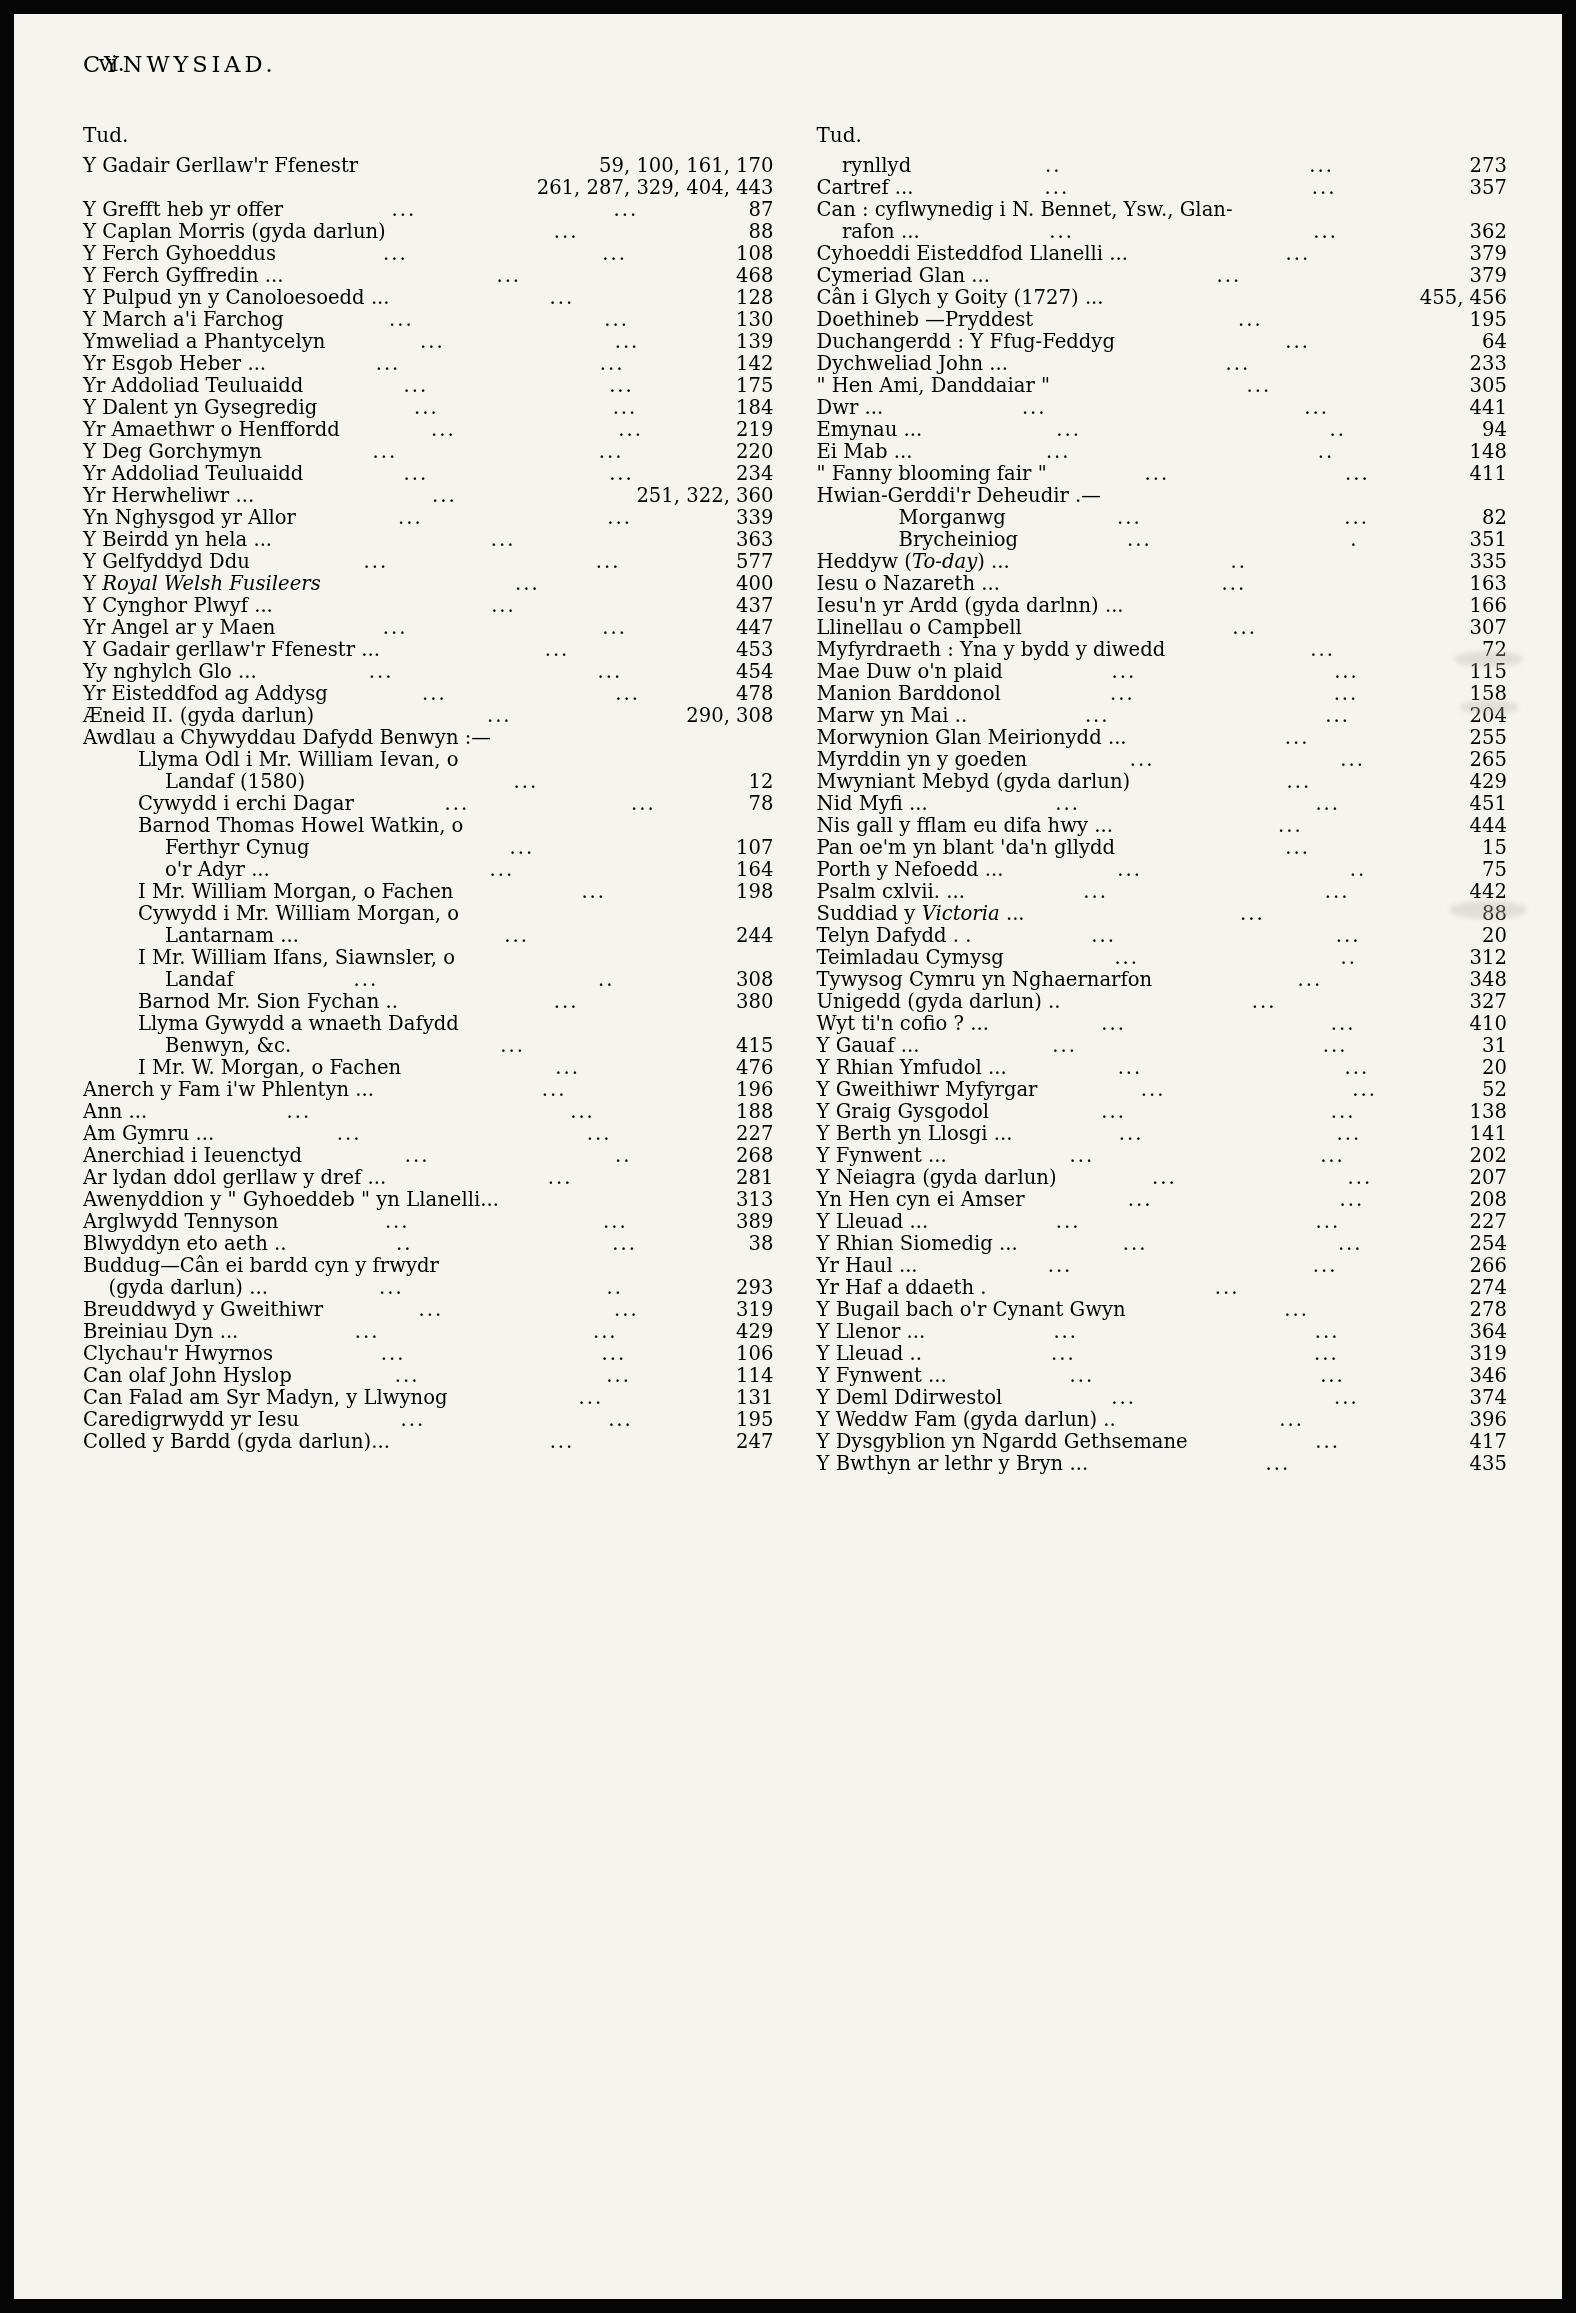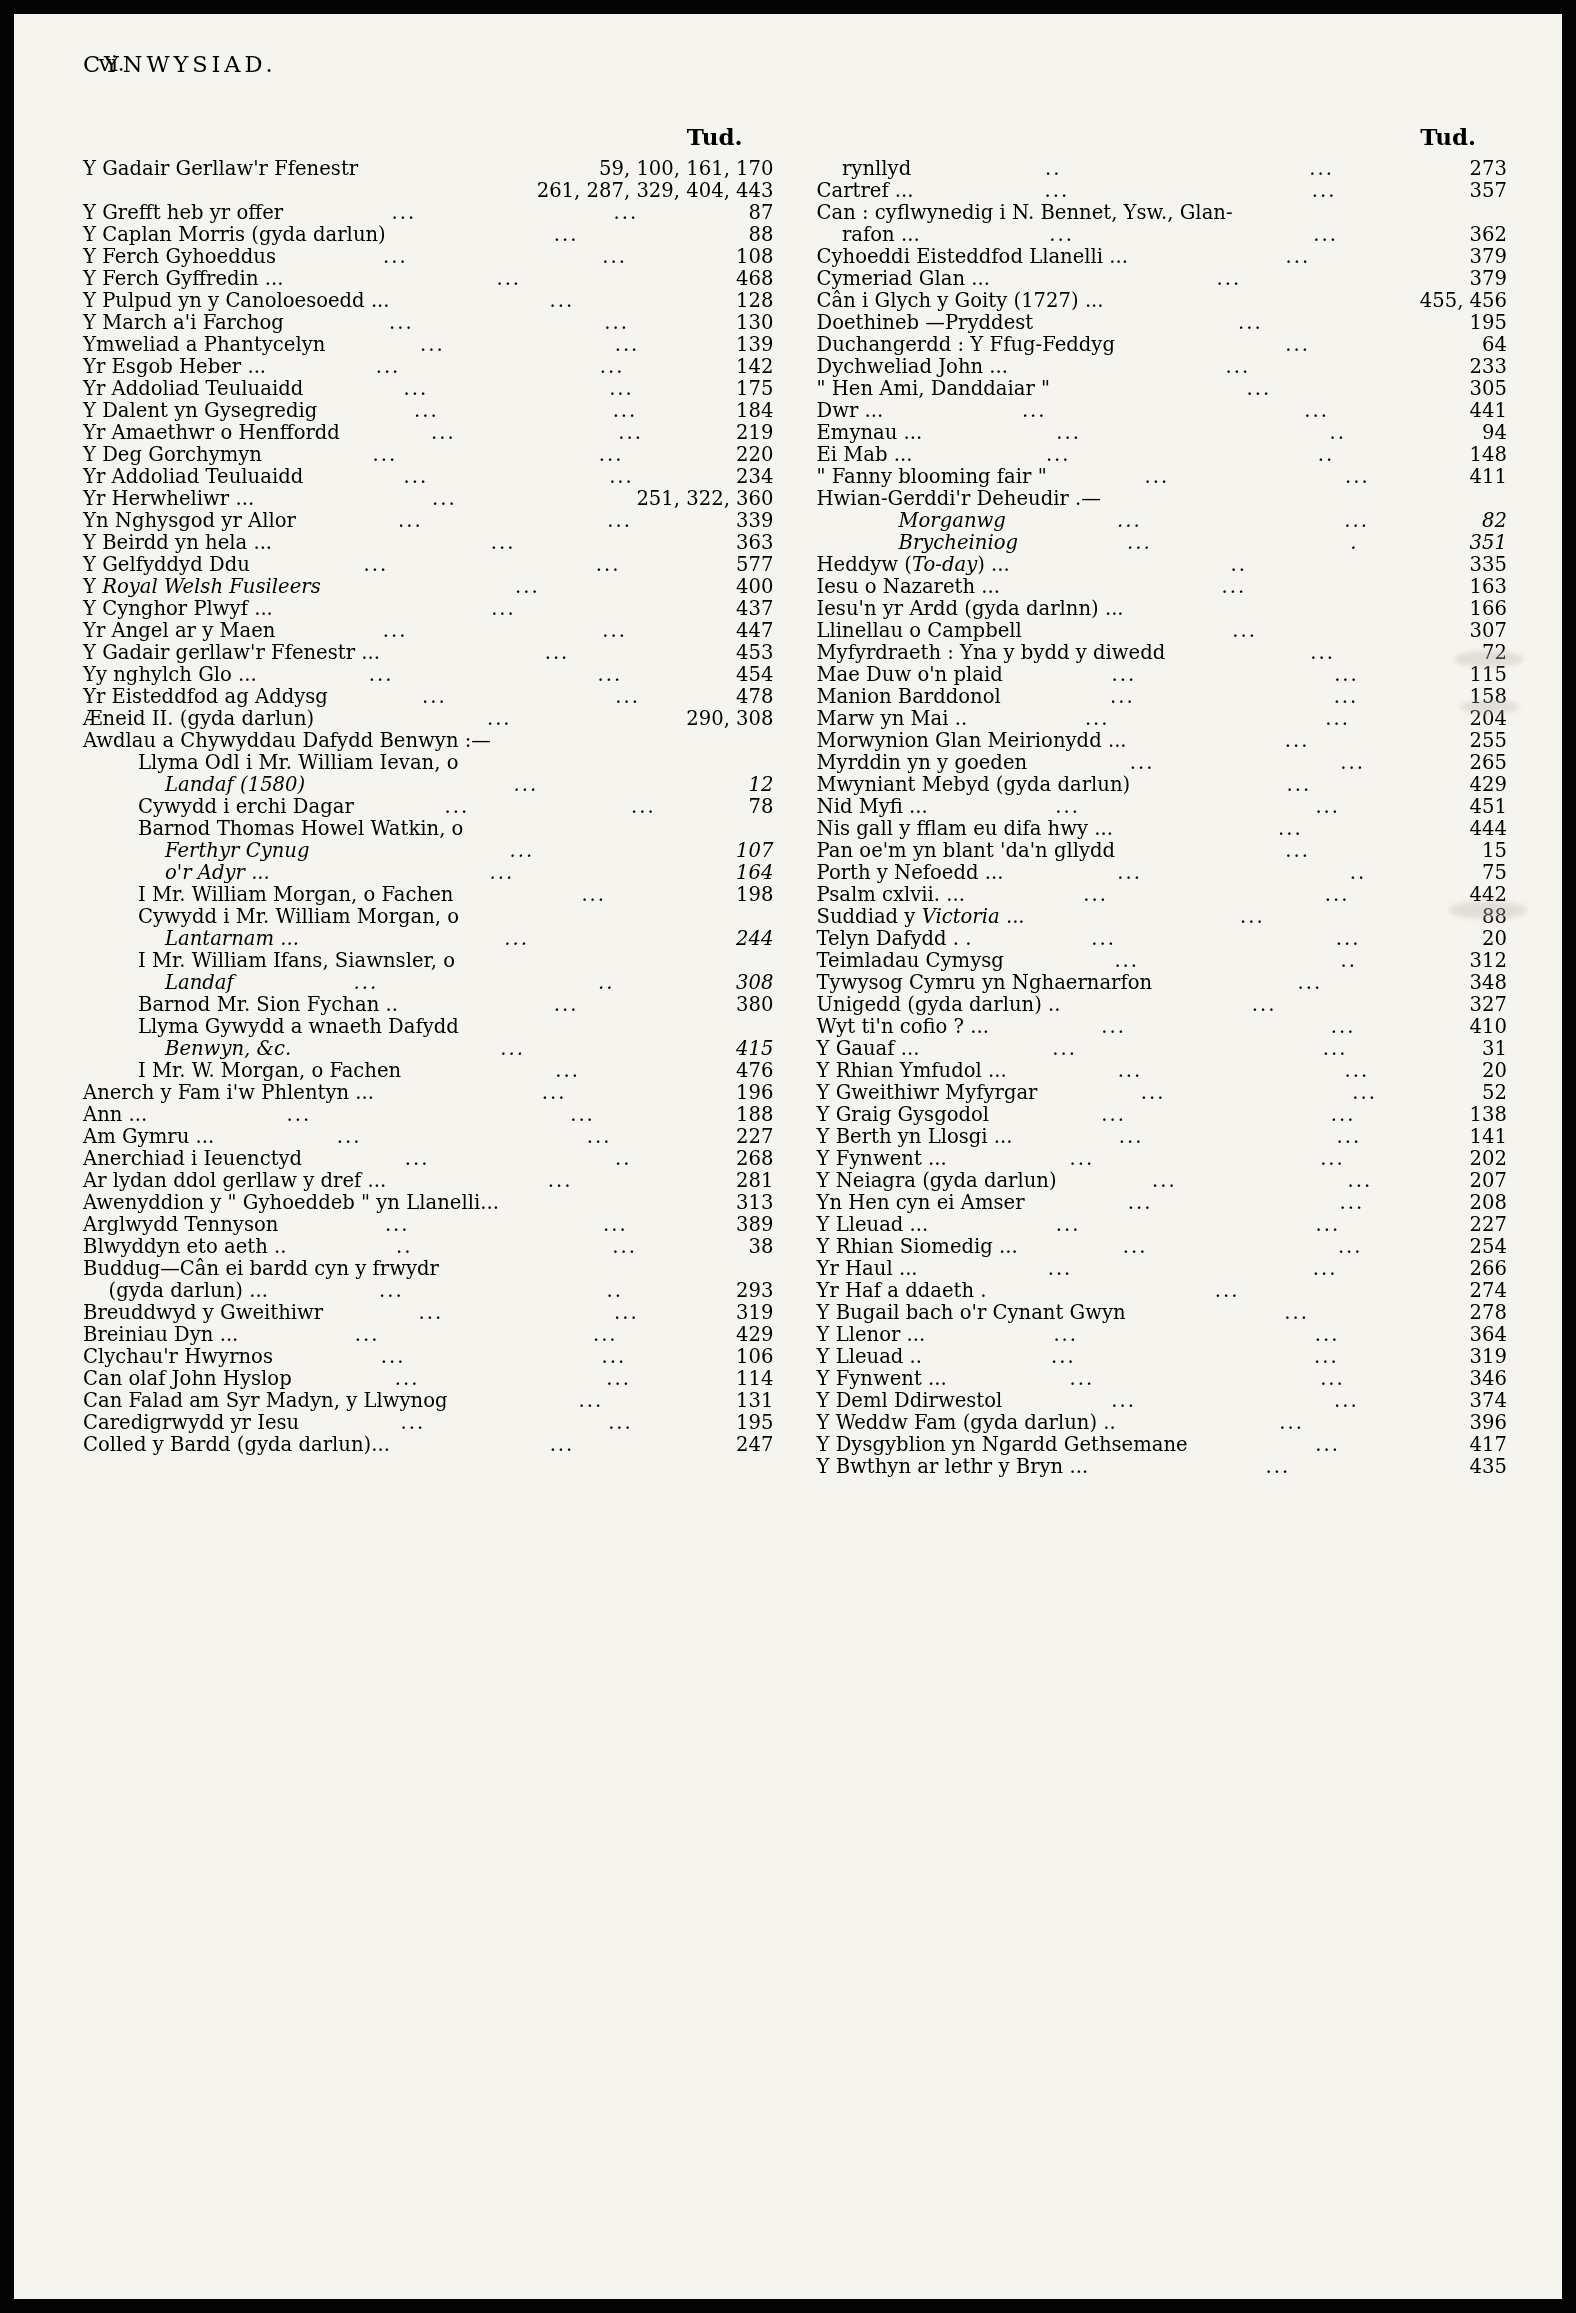--- a/index.html
+++ b/index.html
@@ -17,33 +17,33 @@
     overflow: hidden;
   }
   .page-header { position: relative; height: 33px; }
   .folio { position: absolute; left: 15.7px; top: 0; font-size: 21.6px; }
   .book-title {
     position: absolute; left: 0; right: 0; top: 0;
     text-align: left; font-size: 22.5px; letter-spacing: 3.9px;
   }
   .columns { display: flex; gap: 43px; margin-top: 39px; }
   .col { flex: 1; min-width: 0; }
-  .tud { text-align: right; padding-right: 31px; margin-bottom: 7.8px; font-size: 23px; font-weight: bold; }
+  .tud { padding-right: 31px; margin-bottom: 7.8px; font-size: 20px; }
   .rows { }
   .row { display: flex; align-items: baseline; line-height: 22px; white-space: nowrap; }
   .row .t { flex: 0 0 auto; white-space: pre-wrap; }
   .row .t i { font-style: italic; }
   .row .d {
     flex: 1 1 auto; display: flex; justify-content: space-around;
     padding: 0 9.8px; min-width: 0; overflow: hidden; letter-spacing: 2px;
   }
   .row .p { flex: 0 0 auto; margin-left: 2px; }
   .ind1 { padding-left: 25.5px; }
   .ind2 { padding-left: 55px; }
-  .ind3 { padding-left: 82px; font-style: italic; }
+  .ind3 { padding-left: 82px; }
   .section-head {
     text-align: center;
     font-variant: small-caps;
     letter-spacing: 1px;
     line-height: 22.5px;
     margin: 1px 0;
   }
   
   .smudge { position: absolute; border-radius: 50%; background: #b9b6ae; opacity: .35; filter: blur(2.9px); }
   .smudge.s1 { width: 69px; height: 15.7px; right: 39px; top: 637px; }

